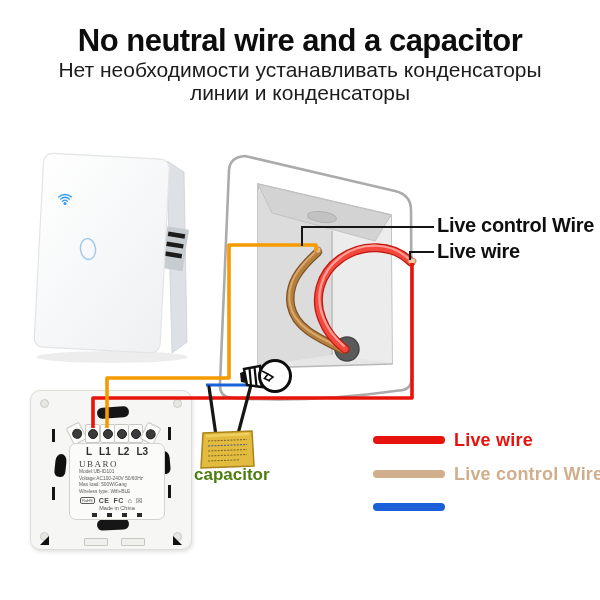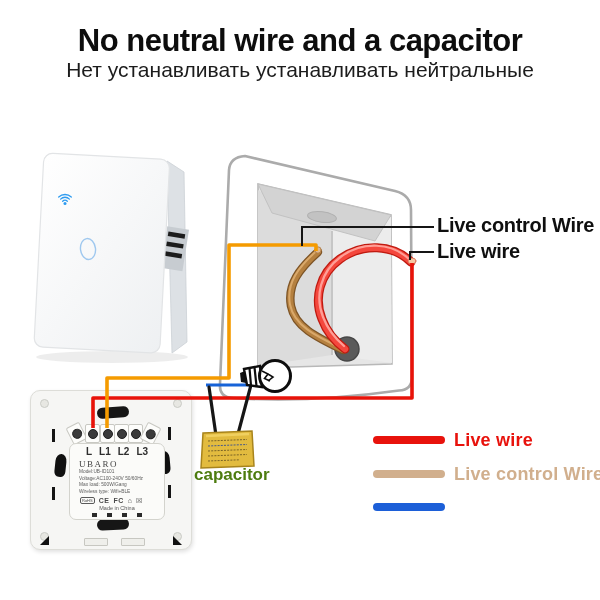--- a/index.html
+++ b/index.html
@@ -61,21 +61,22 @@
   .wedge-l{left:9px;border-width:0 0 9px 9px;border-color:transparent transparent #111 transparent;}
   .wedge-r{right:9px;border-width:9px 0 0 9px;border-color:transparent transparent transparent #111;}
 </style>
 </head>
 <body>
 
 <div id="canvas">
 
   <div class="title-block">
     <div class="title-line">No neutral wire and a capacitor</div>
-    <div class="subtitle-line">Нет устанавливать устанавливать нейтральные</div>
+    <div class="subtitle-line">Нет необходимости устанавливать конденсаторы</div>
+    <div class="subtitle-line">линии и конденсаторы</div>
   </div>
 
   <div class="back-panel">
     <div class="corner-screw cs-tl"></div>
     <div class="corner-screw cs-tr"></div>
     <div class="corner-screw cs-bl"></div>
     <div class="corner-screw cs-br"></div>
     <div class="pill pill-top"></div>
     <div class="pill pill-bottom"></div>
     <div class="bracket br-l1"></div>

